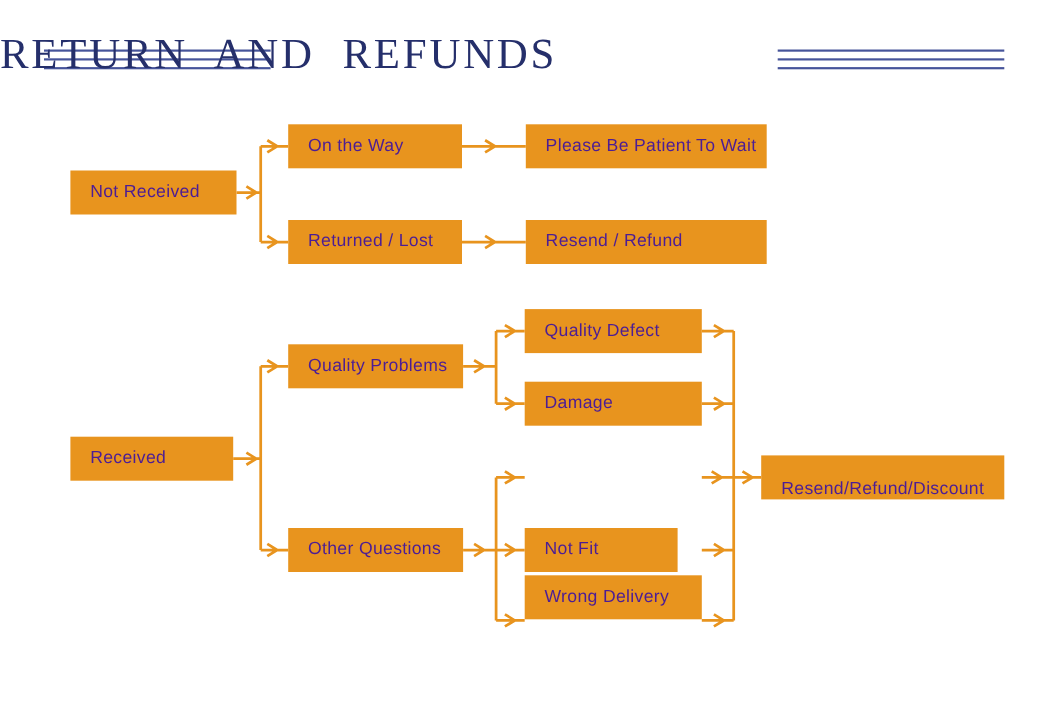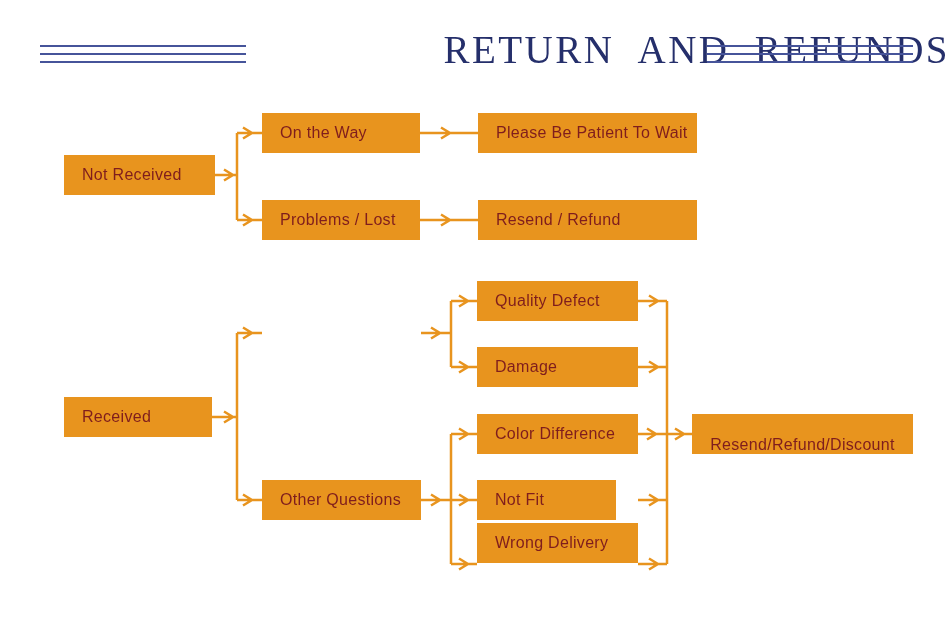--- a/index.html
+++ b/index.html
@@ -6,21 +6,21 @@
   .page{
     position:relative;
     width:950px;height:642px;
     background:#FFFFFF;
     font-family:"Liberation Sans", sans-serif;
     overflow:hidden;
   }
   
   .page-title{
     position:absolute;left:0;right:0;top:28px;
-    margin:0;text-align:right;
+    margin:0;text-align:left;
     font-family:"Liberation Serif", serif;
     font-weight:400;
     font-size:39px;line-height:44px;
     letter-spacing:2.5px;word-spacing:13px;
     color:#252F6B;
   }
   .rule-group{position:absolute;top:45px;width:206px;}
   .rule-left{left:40px;}
   .rule-right{left:707px;}
   .rule-group i{
@@ -32,21 +32,21 @@
   .edge{
     fill:none;
     stroke:#E8941E;
     stroke-width:2.5;
     stroke-linecap:butt;
     stroke-linejoin:miter;
   }
   .node{
     position:absolute;
     background:#E8941E;
-    color:#7f1d1d;
+    color:#4c1d95;
     display:flex;align-items:center;
     padding-left:18px;box-sizing:border-box;
     font-size:16px;letter-spacing:0.3px;
     white-space:nowrap;
   }
   .node.pad-sm{}
   .node.centered{padding-left:0;justify-content:center;align-items:flex-end;}
 </style>
 </head>
 <body>
@@ -99,51 +99,51 @@
 
   <div class="node" style="left:64px;top:155px;width:151px;height:40px">
     <span>Not Received</span>
   </div>
 
   <div class="node" style="left:262px;top:113px;width:158px;height:40px">
     <span>On the Way</span>
   </div>
 
   <div class="node" style="left:262px;top:200px;width:158px;height:40px">
-    <span>Problems / Lost</span>
+    <span>Returned / Lost</span>
   </div>
 
   <div class="node pad-sm" style="left:478px;top:113px;width:219px;height:40px">
     <span>Please Be Patient To Wait</span>
   </div>
 
   <div class="node pad-sm" style="left:478px;top:200px;width:219px;height:40px">
     <span>Resend / Refund</span>
   </div>
 
   <div class="node" style="left:64px;top:397px;width:148px;height:40px">
     <span>Received</span>
   </div>
 
+  <div class="node" style="left:262px;top:313px;width:159px;height:40px">
+    <span>Quality Problems</span>
+  </div>
 
   <div class="node" style="left:262px;top:480px;width:159px;height:40px">
     <span>Other Questions</span>
   </div>
 
   <div class="node" style="left:477px;top:281px;width:161px;height:40px">
     <span>Quality Defect</span>
   </div>
 
   <div class="node" style="left:477px;top:347px;width:161px;height:40px">
     <span>Damage</span>
   </div>
 
-  <div class="node" style="left:477px;top:414px;width:161px;height:40px">
-    <span>Color Difference</span>
-  </div>
 
   <div class="node" style="left:477px;top:480px;width:139px;height:40px">
     <span>Not Fit</span>
   </div>
 
   <div class="node" style="left:477px;top:523px;width:161px;height:40px">
     <span>Wrong Delivery</span>
   </div>
 
   <div class="node centered" style="left:692px;top:414px;width:221px;height:40px">

